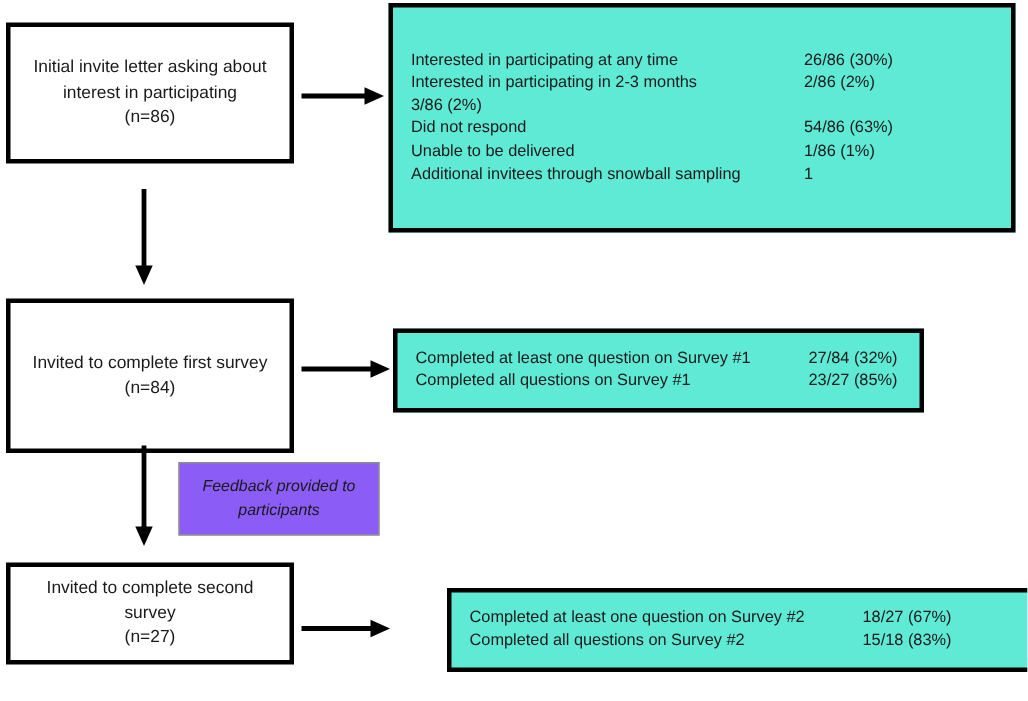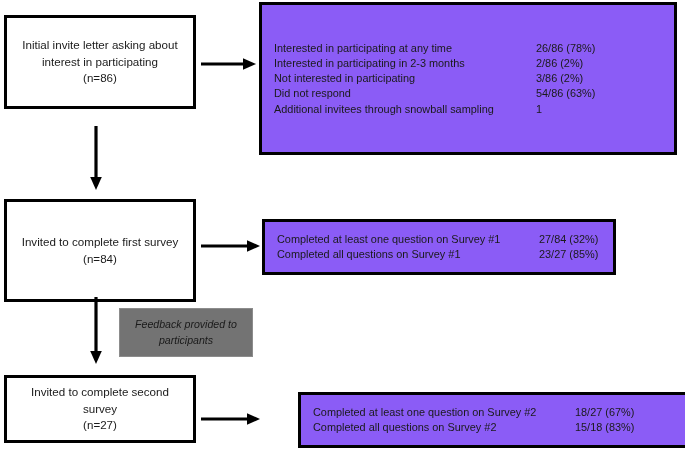--- a/index.html
+++ b/index.html
@@ -35,21 +35,21 @@
     line-height: 1.45;
     color: #1a1a1a;
     padding: 0 8px;
     white-space: pre-line;
   }
 
   .detail-box {
     position: absolute;
     box-sizing: border-box;
     border: 3px solid #000000;
-    background: #8b5cf6;
+    background: #5eead4;
   }
   .detail-rows {
     position: absolute;
     left: 12px;
     right: 10px;
     top: 50%;
     transform: translateY(-50%);
   }
   .detail-row {
     display: flex;
@@ -63,21 +63,21 @@
     width: 262px;
   }
   .detail-value {
     flex: 0 0 auto;
   }
 
   .note-box {
     position: absolute;
     box-sizing: border-box;
     border: 1.5px solid #8c8c8c;
-    background: #737373;
+    background: #8b5cf6;
     display: flex;
     align-items: center;
     justify-content: center;
     text-align: center;
   }
   .note-text {
     font-size: 10.6px;
     font-style: italic;
     line-height: 1.45;
     color: #1a1a1a;
@@ -105,33 +105,36 @@
     <svg width="58" height="14" viewBox="0 0 58 14" aria-hidden="true">
       <line x1="1" y1="7" x2="44" y2="7" stroke="#000000" stroke-width="3.2"></line>
       <polygon points="43,1.2 56,7 43,12.8" fill="#000000"></polygon>
     </svg>
   </div>
 
   <div class="detail-box" style="left:259px; top:2px; width:418px; height:153px;">
     <div class="detail-rows">
       <div class="detail-row">
         <span class="detail-label">Interested in participating at any time</span>
-        <span class="detail-value">26/86 (78%)</span>
+        <span class="detail-value">26/86 (30%)</span>
       </div>
       <div class="detail-row">
         <span class="detail-label">Interested in participating in 2-3 months</span>
         <span class="detail-value">2/86 (2%)</span>
       </div>
       <div class="detail-row">
-        <span class="detail-label">Not interested in participating</span>
         <span class="detail-value">3/86 (2%)</span>
       </div>
       <div class="detail-row">
         <span class="detail-label">Did not respond</span>
         <span class="detail-value">54/86 (63%)</span>
+      </div>
+      <div class="detail-row">
+        <span class="detail-label">Unable to be delivered</span>
+        <span class="detail-value">1/86 (1%)</span>
       </div>
       <div class="detail-row">
         <span class="detail-label">Additional invitees through snowball sampling</span>
         <span class="detail-value">1</span>
       </div>
     </div>
   </div>
 
   <div class="arrow" style="left:89px; top:125px; width:14px; height:67px;">
     <svg width="14" height="67" viewBox="0 0 14 67" aria-hidden="true">

